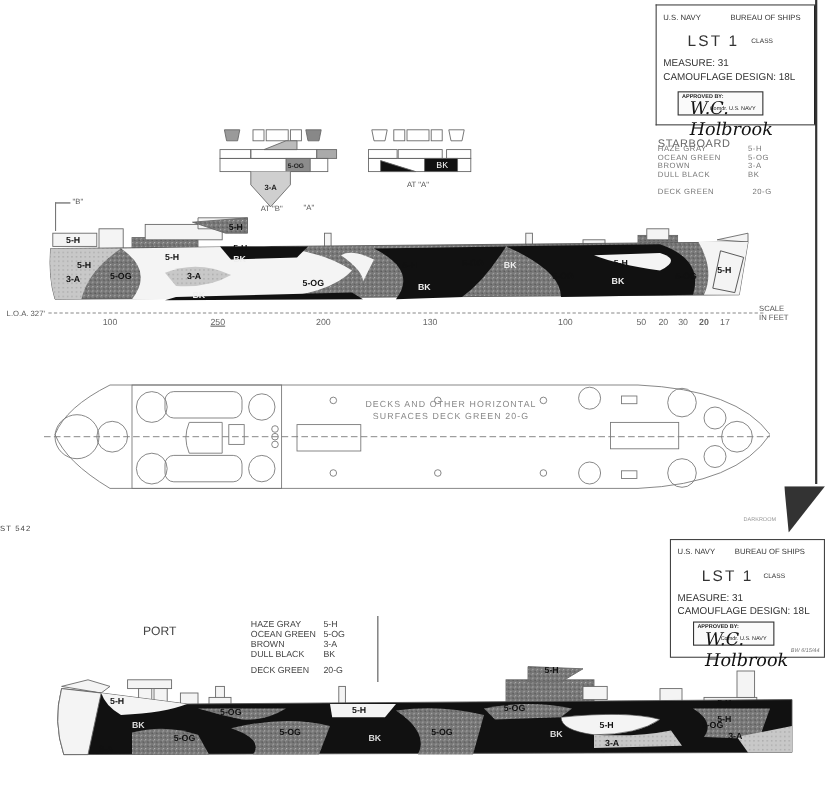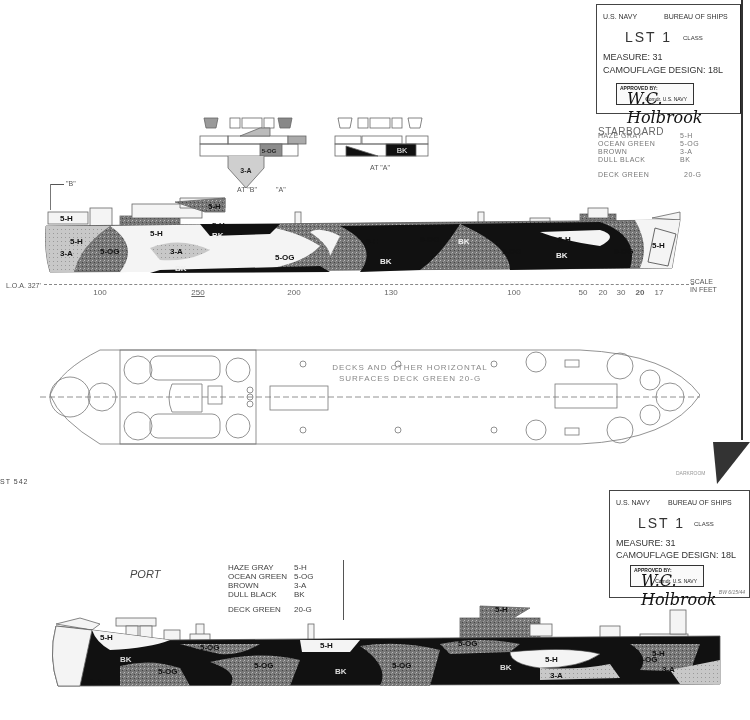--- a/index.html
+++ b/index.html
@@ -223,21 +223,21 @@
   <div class="tb-row" style="left:6px; top:47px; font-size:9px;">MEASURE: 31</div>
   <div class="tb-row" style="left:6px; top:59px; font-size:9px;">CAMOUFLAGE DESIGN: 18L</div>
   <div class="approved" style="left:20px; top:74px; width:72px; height:20px;">
     <span class="lbl">APPROVED BY:</span>
     <span class="sig">W.C. Holbrook</span>
     <span class="rank">Comdr. U.S. NAVY</span>
   </div>
   <div class="tb-row" style="right:4px; bottom:2px; font-size:5px; font-style:italic; color:#777;">BW 6/15/44</div>
 </div>
 
-<div class="abs" style="left:130px; top:568px; font-size:11px; color:#444;font-style:italic;">PORT</div>
+<div class="abs" style="left:130px; top:568px; font-size:11px; color:#444;">PORT</div>
 <div class="abs" style="left:228px; top:563px; width:120px; height:58px;">
   <div class="port-legend-row" style="left:0; top:0;">HAZE GRAY</div>
   <div class="port-legend-row" style="left:66px; top:0;">5-H</div>
   <div class="port-legend-row" style="left:0; top:9px;">OCEAN GREEN</div>
   <div class="port-legend-row" style="left:66px; top:9px;">5-OG</div>
   <div class="port-legend-row" style="left:0; top:18px;">BROWN</div>
   <div class="port-legend-row" style="left:66px; top:18px;">3-A</div>
   <div class="port-legend-row" style="left:0; top:27px;">DULL BLACK</div>
   <div class="port-legend-row" style="left:66px; top:27px;">BK</div>
   <div class="port-legend-row" style="left:0; top:42px;">DECK GREEN</div>

